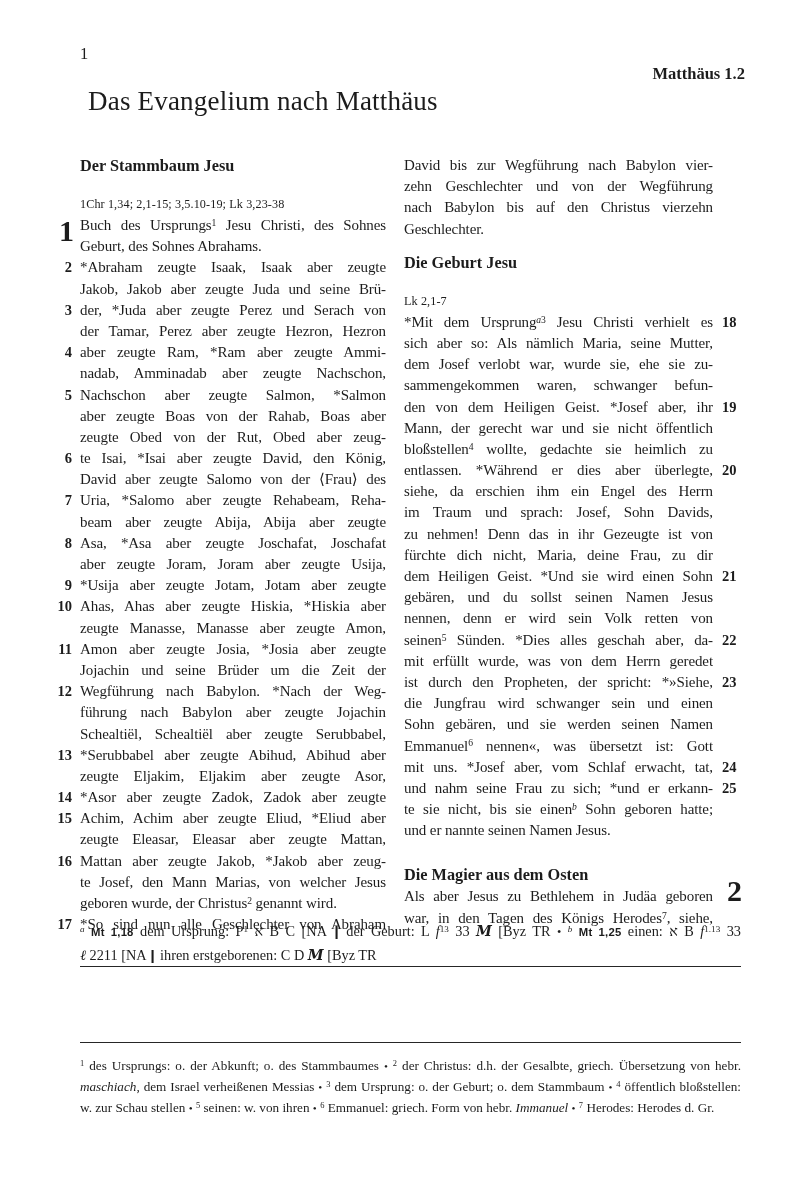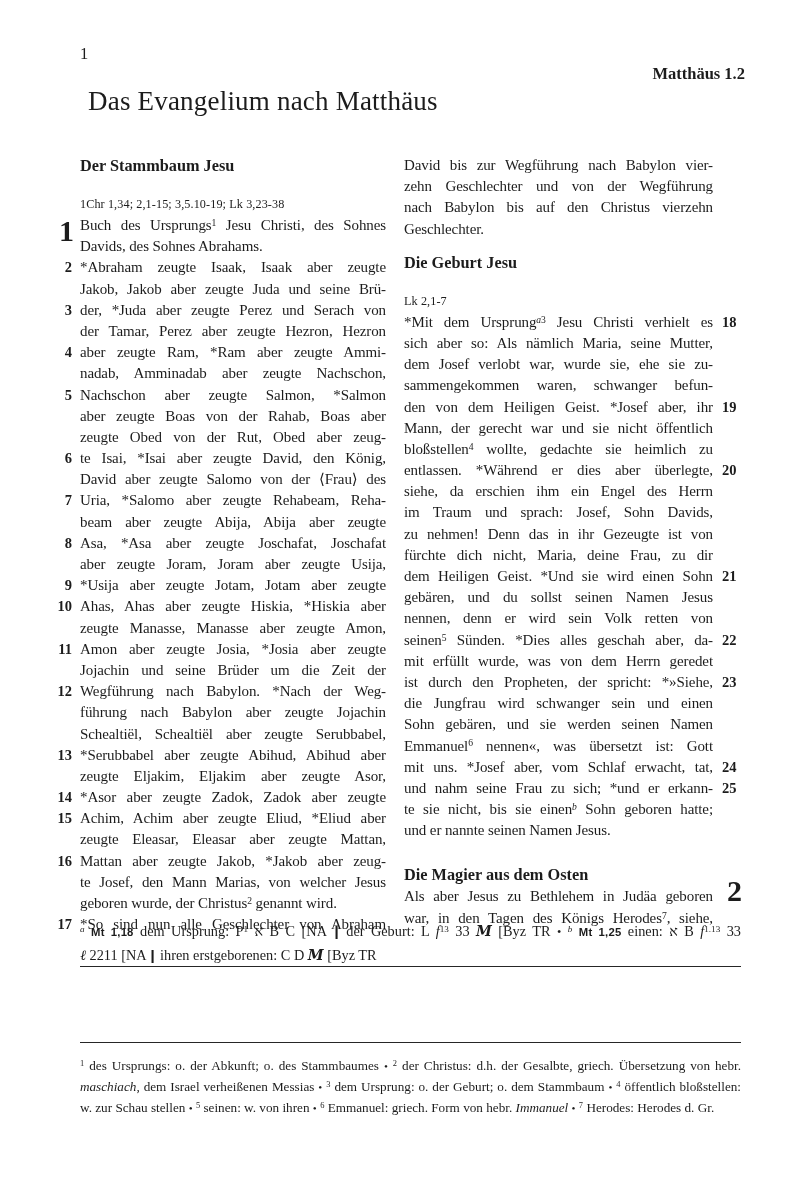--- a/index.html
+++ b/index.html
@@ -60,21 +60,21 @@
 
     <div class="col-left">
       <div class="section-heading">Der Stammbaum Jesu</div>
       <div class="refs">1Chr 1,34; 2,1-15; 3,5.10-19; Lk 3,23-38</div>
       <div class="lines">
         <span class="chap-left">1</span>
       <div class="line">
             <span class="ltext">Buch des Ursprungs<sup>1</sup> Jesu Christi, des Sohnes</span>
           </div>
           <div class="line end">
-            <span class="ltext">Davids, des Sohnes Abrahams.</span>
+            <span class="ltext">Geburt, des Sohnes Abrahams.</span>
           </div>
           <div class="line">
             <span class="ltext">*Abraham zeugte Isaak, Isaak aber zeugte</span>
             <span class="vnum">2</span>
           </div>
           <div class="line">
             <span class="ltext">Jakob, Jakob aber zeugte Juda und seine Brü-</span>
           </div>
           <div class="line">
             <span class="ltext">der, *Juda aber zeugte Perez und Serach von</span>

